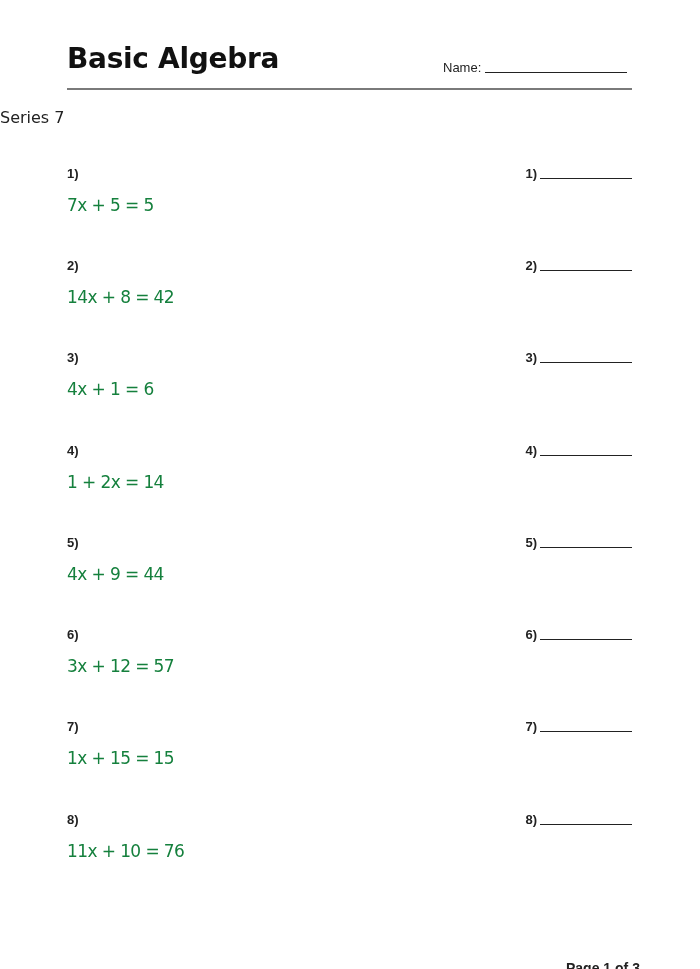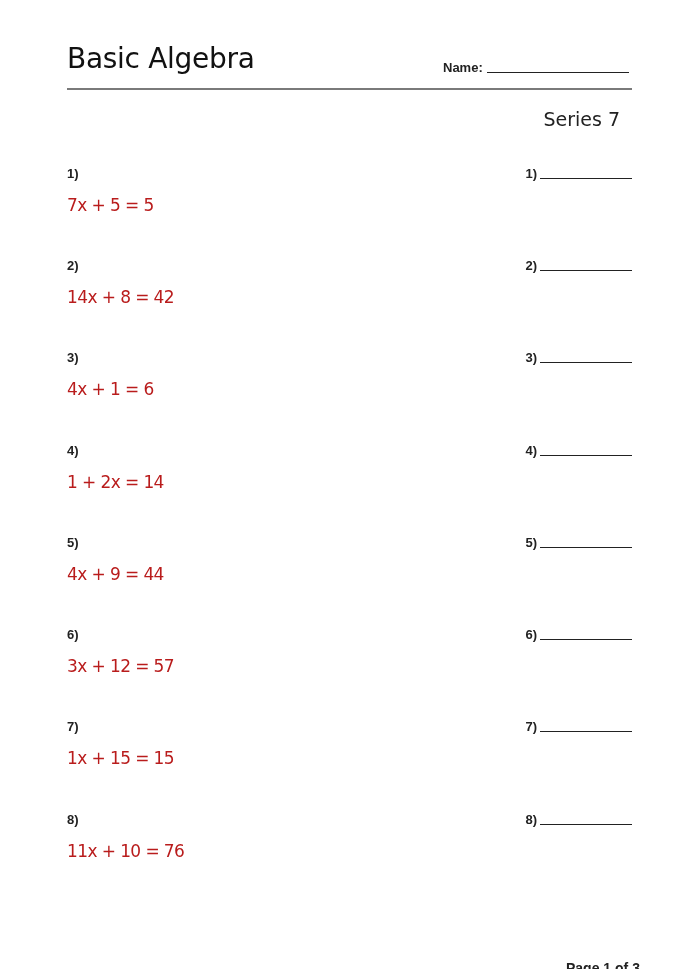--- a/index.html
+++ b/index.html
@@ -1,25 +1,25 @@
 <!DOCTYPE html>
 <html><head>
 <meta charset="utf-8">
 <style>
   html, body { margin: 0; padding: 0; background: #ffffff; }
   body { width: 700px; height: 969px; position: relative; overflow: hidden; font-family: "Liberation Sans", sans-serif; color: #1a1a1a; }
-  .title { position: absolute; left: 67px; top: 42px; font-size: 28px; font-family: "DejaVu Sans", sans-serif; font-weight: normal; letter-spacing: -0.3px; color: #111; }
+  .title { position: absolute; left: 67px; top: 42px; font-size: 28px; font-family: "DejaVu Sans", sans-serif; font-weight: bold; letter-spacing: -0.3px; color: #111; }
   .name-wrap { position: absolute; left: 443px; top: 60px; display: flex; align-items: flex-end; }
-  .name-label { font-size: 13px; font-weight: bold; color: #222; font-family: "Liberation Sans", sans-serif; }
+  .name-label { font-size: 13px; font-weight: normal; color: #222; font-family: "Liberation Sans", sans-serif; }
   .name-line { width: 142px; height: 0; border-bottom: 1.5px solid #222; margin-left: 4px; margin-bottom: 2px; }
   .divider { position: absolute; left: 67px; top: 88px; width: 565px; height: 0; border-top: 2px solid #7a7a7a; }
-  .series { position: absolute; left: 0; width: 620px; top: 108px; text-align: right; font-size: 19px; font-family: "DejaVu Sans", sans-serif; color: #222; }
+  .series { position: absolute; left: 0; width: 620px; top: 108px; text-align: left; font-size: 16px; font-family: "DejaVu Sans", sans-serif; color: #222; }
   .problem { position: absolute; left: 67px; width: 565px; }
   .pnum { position: absolute; left: 0; top: 0; font-size: 13px; font-weight: bold; color: #222; }
-  .eq { position: absolute; left: 0; top: 29px; font-size: 17px; font-family: "DejaVu Sans", sans-serif; letter-spacing: -0.6px; color: #b91c1c; white-space: nowrap; text-align: right; }
+  .eq { position: absolute; left: 0; top: 29px; font-size: 17px; font-family: "DejaVu Sans", sans-serif; letter-spacing: -0.6px; color: #15803d; white-space: nowrap; text-align: right; }
   .answer { position: absolute; right: 0; top: 0; display: flex; align-items: flex-end; }
   .anum { font-size: 13px; font-weight: bold; color: #222; }
   .aline { width: 92px; height: 0; border-bottom: 1.5px solid #222; margin-left: 3px; margin-bottom: 2px; }
   .footer { position: absolute; left: 566px; top: 960px; font-size: 14px; font-weight: bold; color: #222; }
 </style>
 </head>
 <body>
 
 <div class="title">Basic Algebra</div>
 

